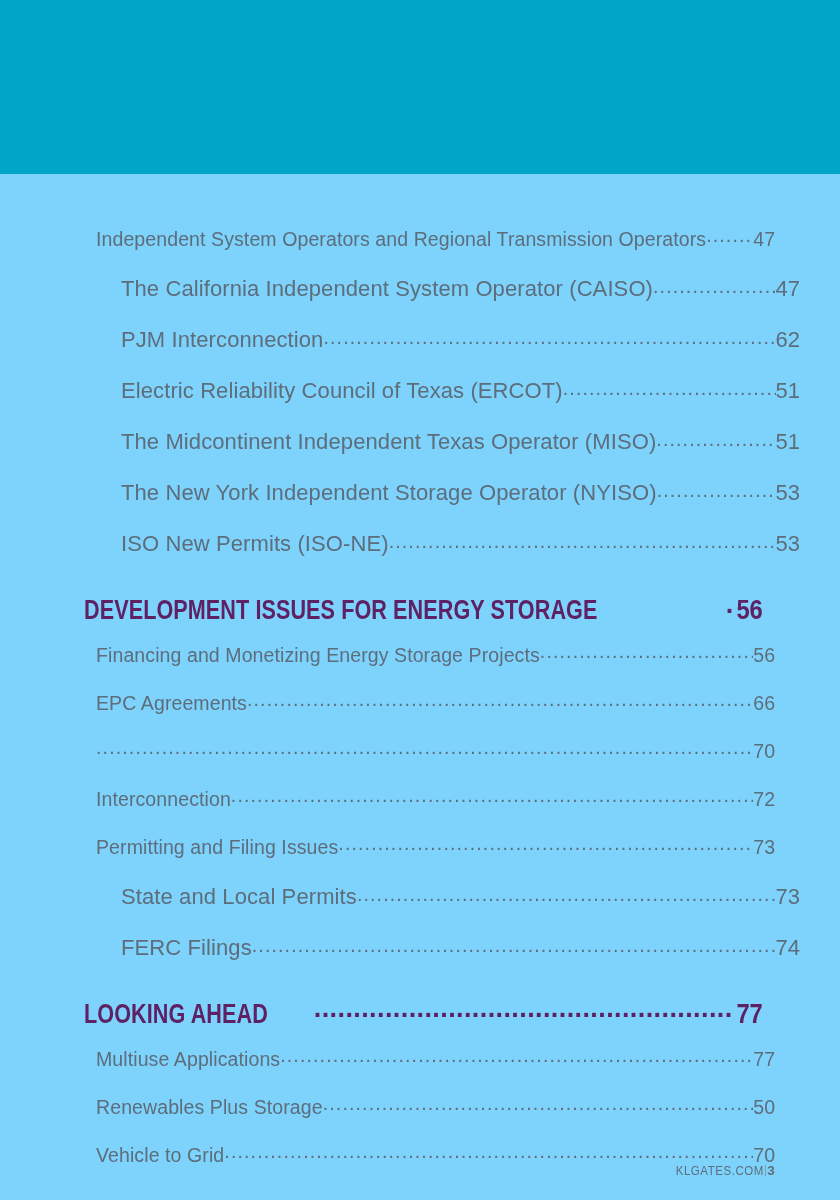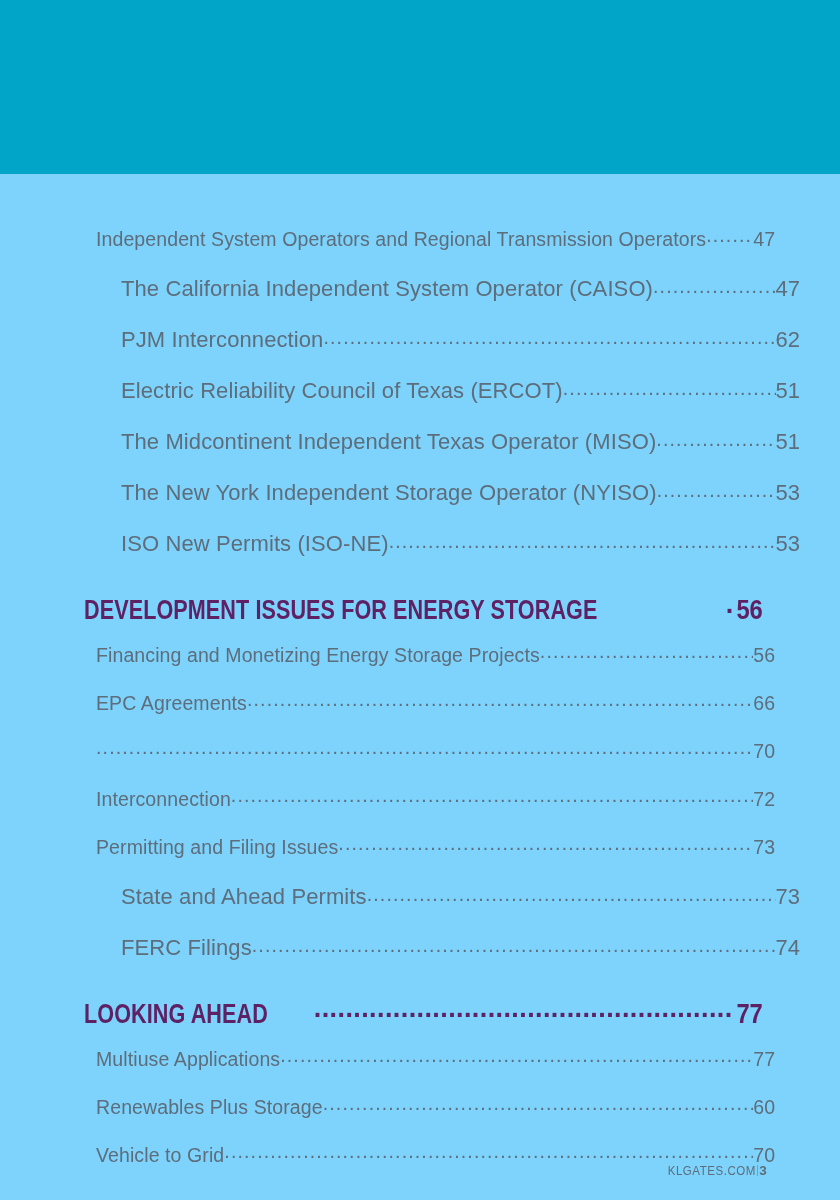--- a/index.html
+++ b/index.html
@@ -143,21 +143,21 @@
     font-weight: 700;
     transform: scaleX(0.88);
     transform-origin: right center;
     display: inline-block;
   }
 
   
   .footer {
     position: absolute;
     bottom: 22px;
-    right: 73px;
+    right: 65px;
     display: flex;
     align-items: center;
     gap: 1px;
     color: #5d6d7b;
   }
   .footer .site {
     font-size: 12.5px;
     letter-spacing: 0.6px;
     font-stretch: condensed;
     transform: scaleX(0.92);
@@ -242,21 +242,21 @@
           <span class="label">Interconnection </span>
           <span class="leader"></span>
           <span class="pagenum">72</span>
         </div>
         <div class="entry level-1">
           <span class="label">Permitting and Filing Issues </span>
           <span class="leader"></span>
           <span class="pagenum">73</span>
         </div>
         <div class="entry level-2">
-          <span class="label">State and Ahead Permits </span>
+          <span class="label">State and Local Permits </span>
           <span class="leader"></span>
           <span class="pagenum">73</span>
         </div>
         <div class="entry level-2">
           <span class="label">FERC Filings </span>
           <span class="leader"></span>
           <span class="pagenum">74</span>
         </div>
         <div class="entry heading">
           <span class="label">Looking Ahead</span>
@@ -264,21 +264,21 @@
           <span class="pagenum">77</span>
         </div>
         <div class="entry level-1">
           <span class="label">Multiuse Applications</span>
           <span class="leader"></span>
           <span class="pagenum">77</span>
         </div>
         <div class="entry level-1">
           <span class="label">Renewables Plus Storage </span>
           <span class="leader"></span>
-          <span class="pagenum">60</span>
+          <span class="pagenum">50</span>
         </div>
         <div class="entry level-1">
           <span class="label">Vehicle to Grid </span>
           <span class="leader"></span>
           <span class="pagenum">70</span>
         </div>
       </div>
   </div>
 
   <div class="footer">

